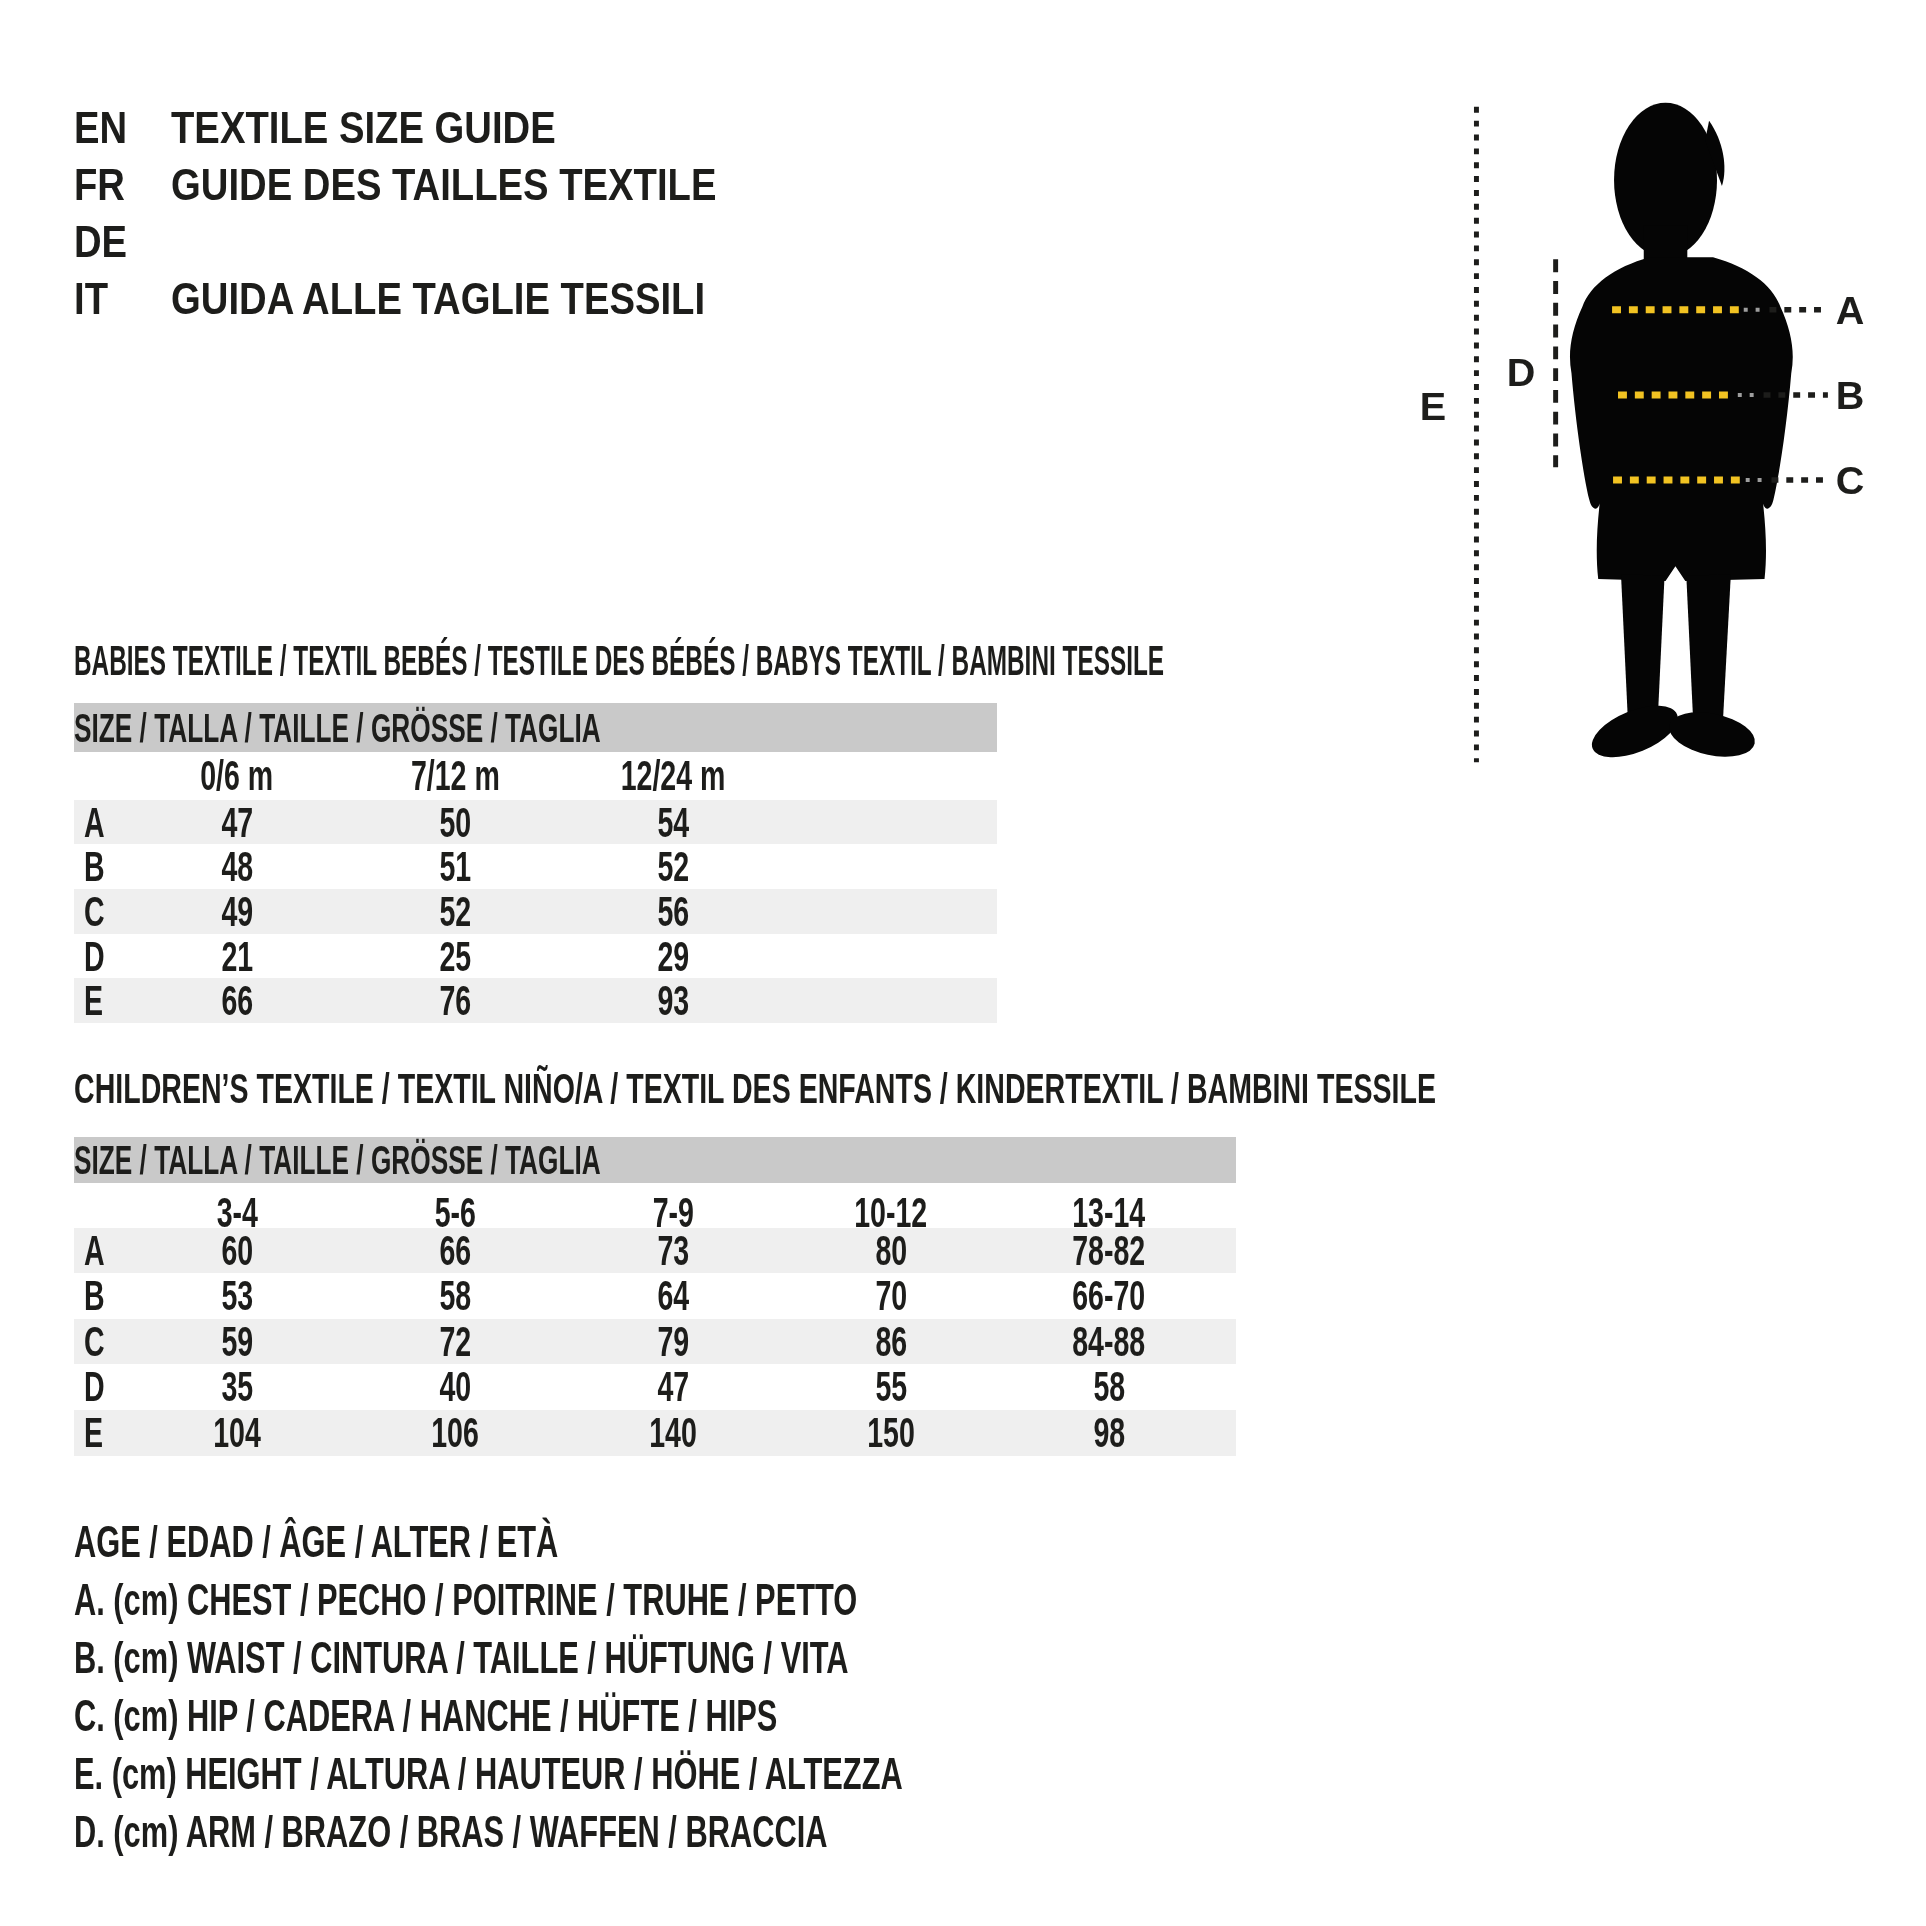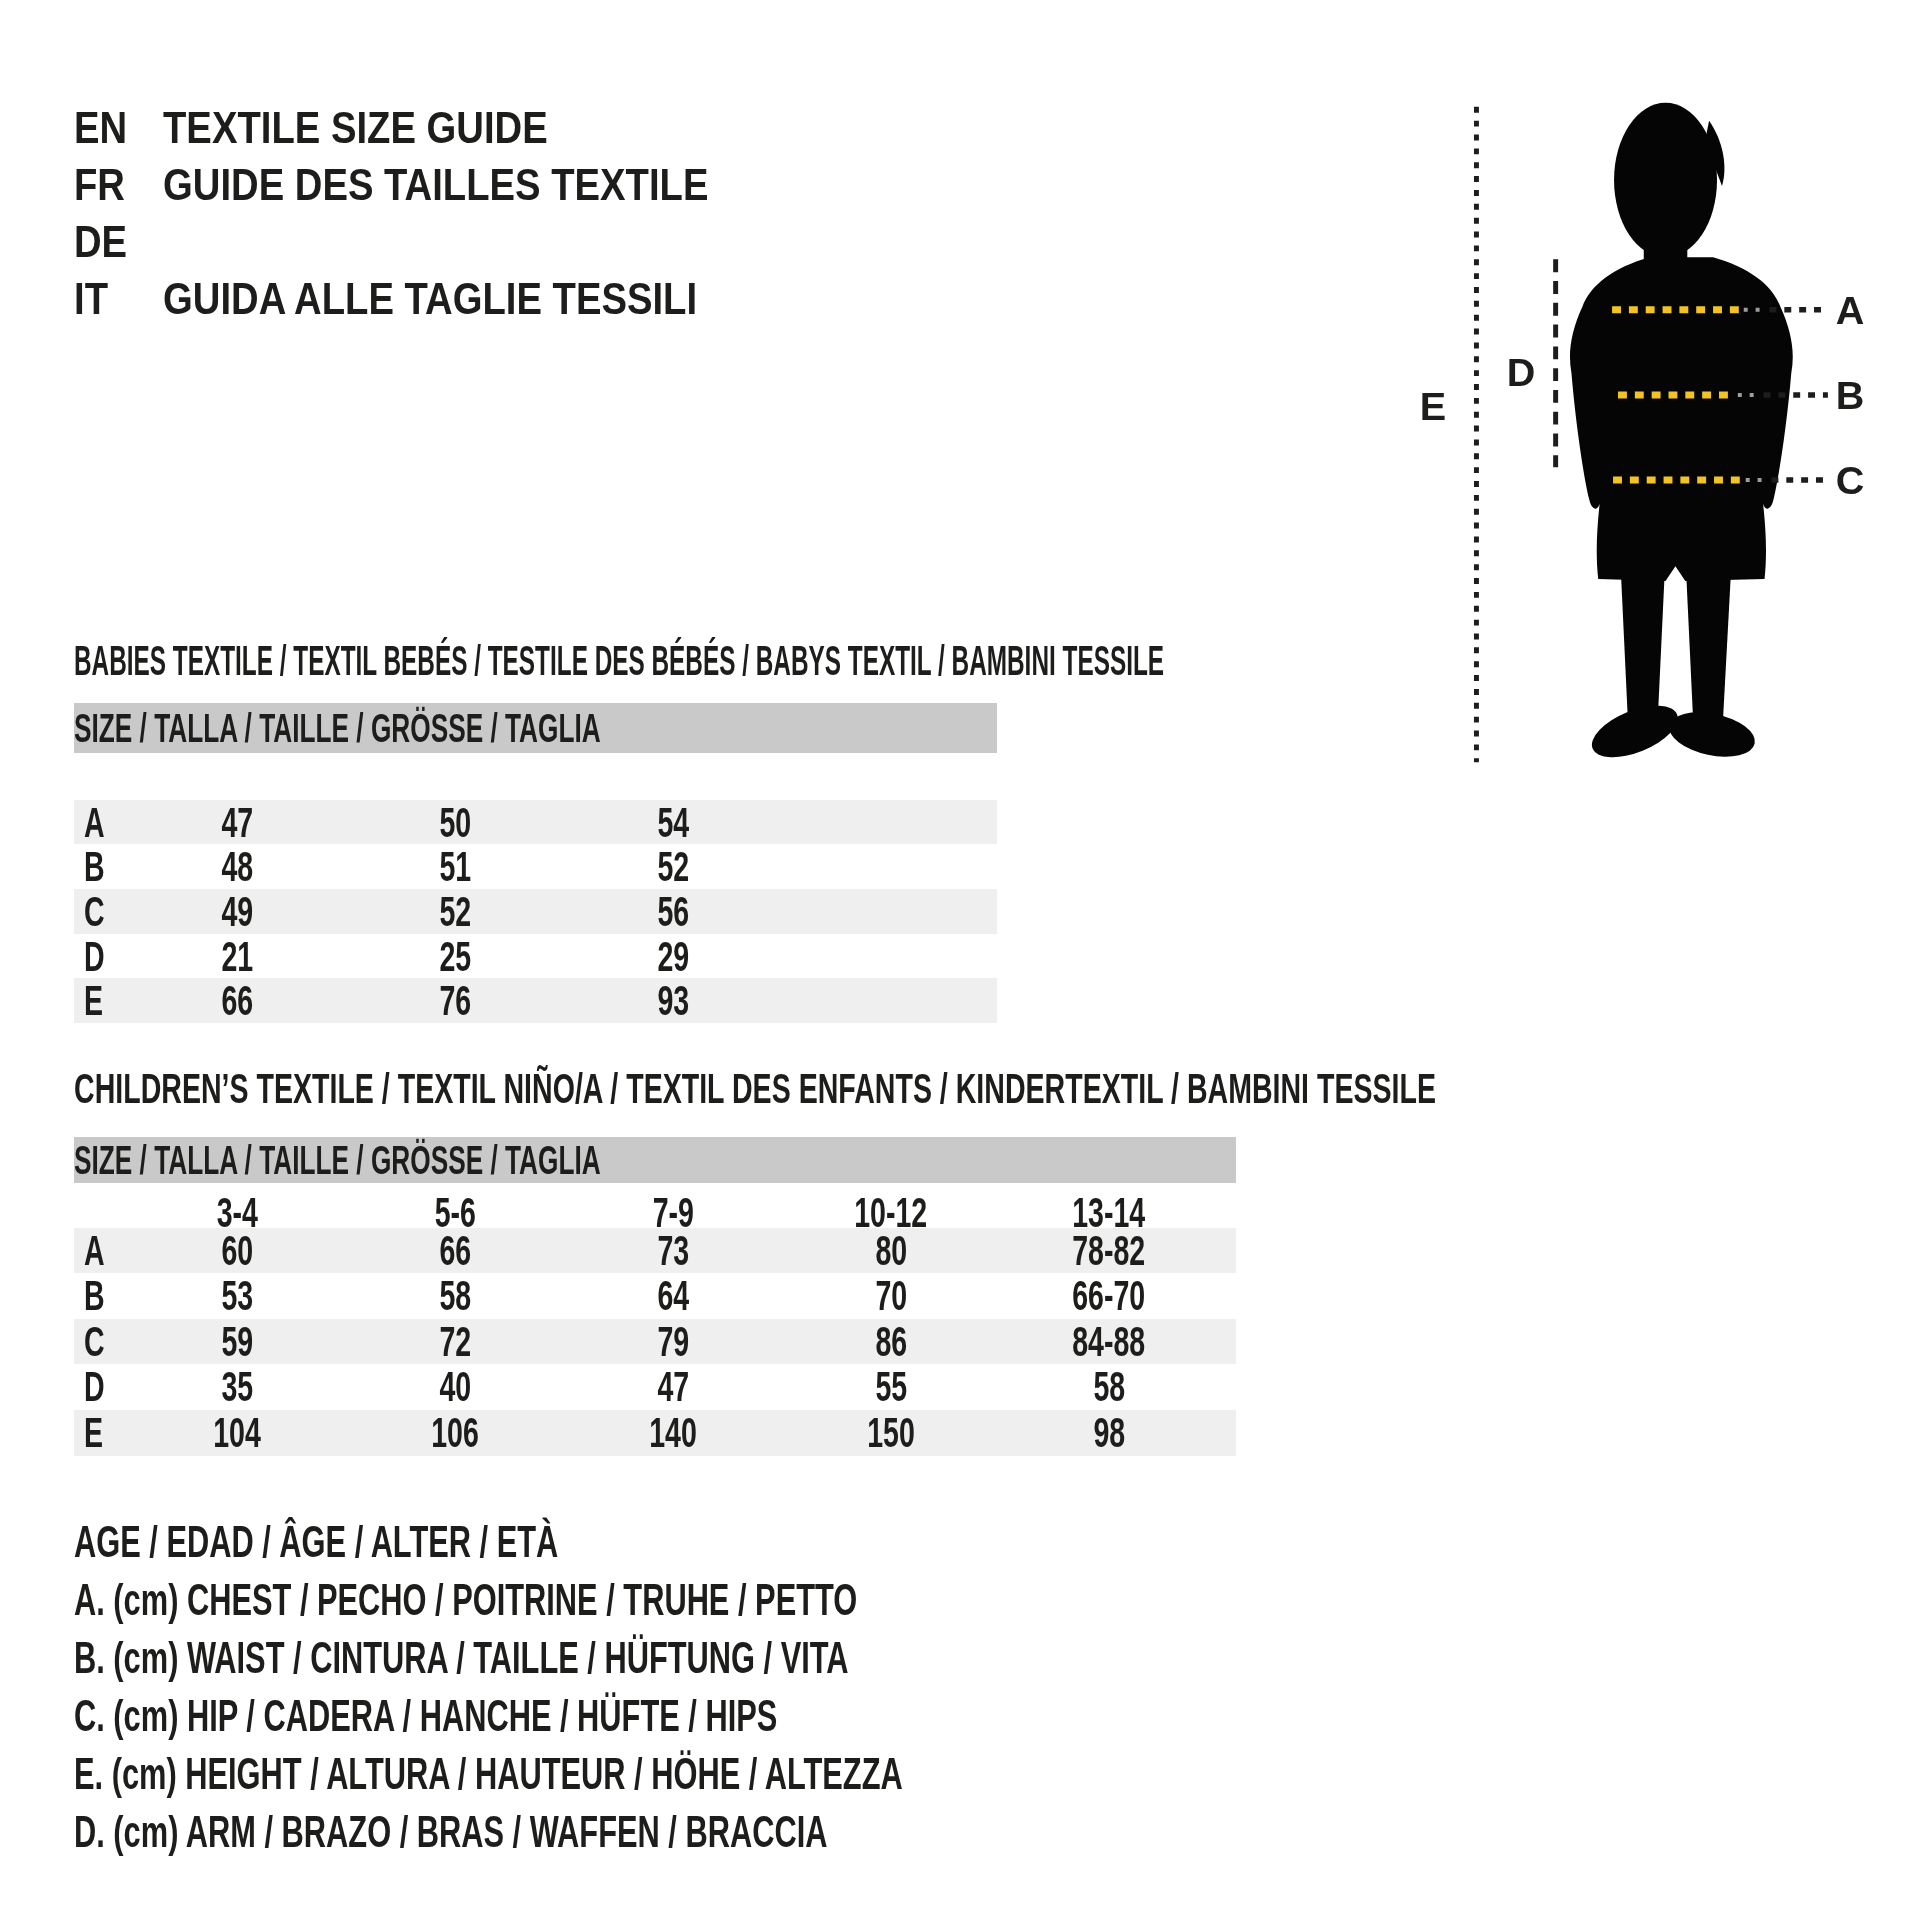--- a/index.html
+++ b/index.html
@@ -11,21 +11,21 @@
   .sx{display:inline-block;white-space:nowrap;}
   .sx85{transform:scaleX(.85);transform-origin:0 50%;}
   .sx70{transform:scaleX(.70);transform-origin:0 50%;}
   .sx68{transform:scaleX(.68);transform-origin:0 50%;}
   .sx64{transform:scaleX(.64);transform-origin:0 50%;}
   .sx58{transform:scaleX(.58);transform-origin:0 50%;}
   .sxc{transform-origin:50% 50% !important;}
 
   
   #lang-header{position:absolute;left:74px;top:99px;}
-  .lang-line{display:flex;height:57px;line-height:57px;font-size:45px;}
+  .lang-line{display:flex;height:57px;line-height:57px;font-size:45px;gap:8px;}
   .lang-code{width:89px;flex:0 0 89px;}
 
   
   .table-title{position:absolute;left:74px;font-size:42px;line-height:46px;white-space:nowrap;}
 
   
   .size-bar{position:absolute;left:74px;background:#c9c9c9;display:flex;align-items:center;
             padding-left:0;box-sizing:border-box;font-size:41px;}
 
   
@@ -117,20 +117,26 @@
       <text class="meas-label" x="434" y="409">C</text>
     </g>
   </svg>
 
   <div class="table-title" style="top:638px;">
     <span class="sx sx58">BABIES TEXTILE / TEXTIL BEBÉS / TESTILE DES BÉBÉS / BABYS TEXTIL / BAMBINI TESSILE</span>
   </div>
   <div class="size-bar" style="top:703px;width:923px;height:50px;">
     <span class="sx sx64">SIZE / TALLA / TAILLE / GRÖSSE / TAGLIA</span>
   </div>
+  <div id="babies-cols" class="t-row" style="top:752px;width:923px;height:48px;background:#ffffff;">
+      <div class="lbl"></div>
+      <div class="val"><span class="sx sx68 sxc">0/6 m</span></div>
+      <div class="val"><span class="sx sx68 sxc">7/12 m</span></div>
+      <div class="val"><span class="sx sx68 sxc">12/24 m</span></div>
+    </div>
   <div id="babies-rows">
       <div class="t-row" style="top: 800px; width: 923px; height: 45px; background: rgb(239, 239, 239);">
         <div class="lbl"><span class="sx sx68">A</span></div>
         <div class="val"><span class="sx sx68 sxc">47</span></div>
         <div class="val"><span class="sx sx68 sxc">50</span></div>
         <div class="val"><span class="sx sx68 sxc">54</span></div>
       </div>
       <div class="t-row" style="top: 844px; width: 923px; height: 45px; background: rgb(255, 255, 255);">
         <div class="lbl"><span class="sx sx68">B</span></div>
         <div class="val"><span class="sx sx68 sxc">48</span></div>

